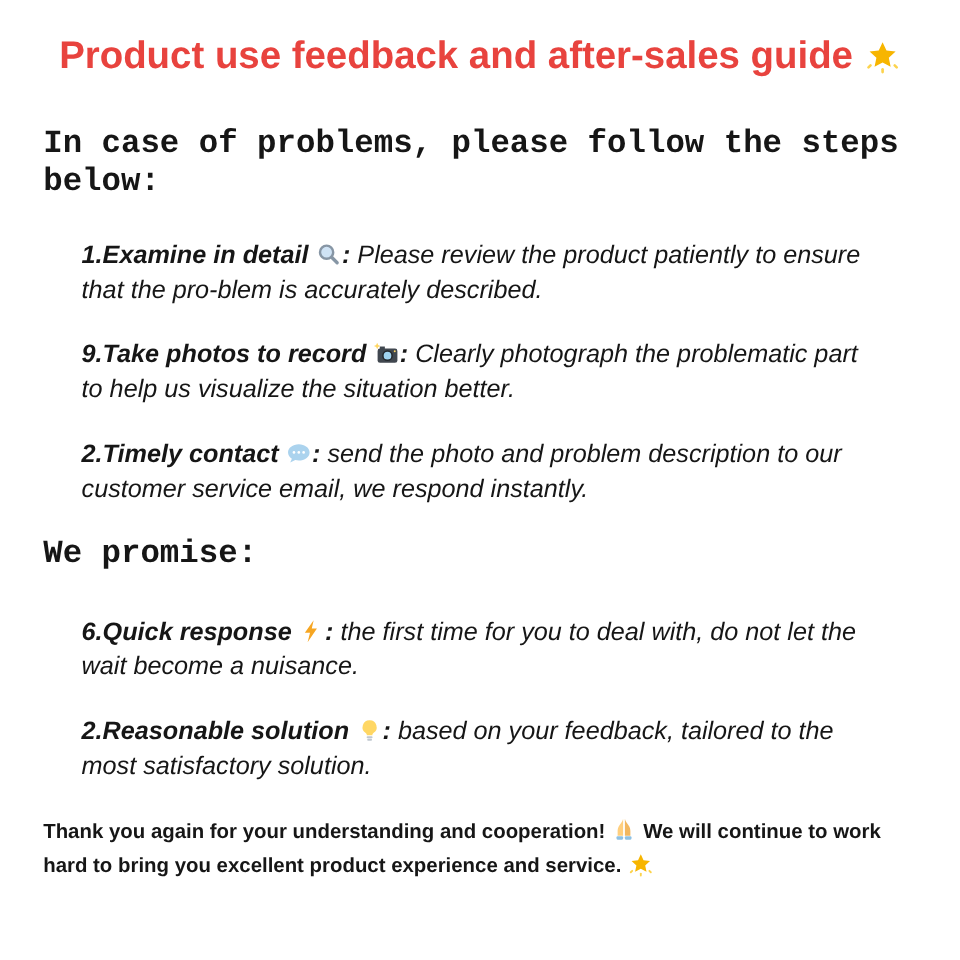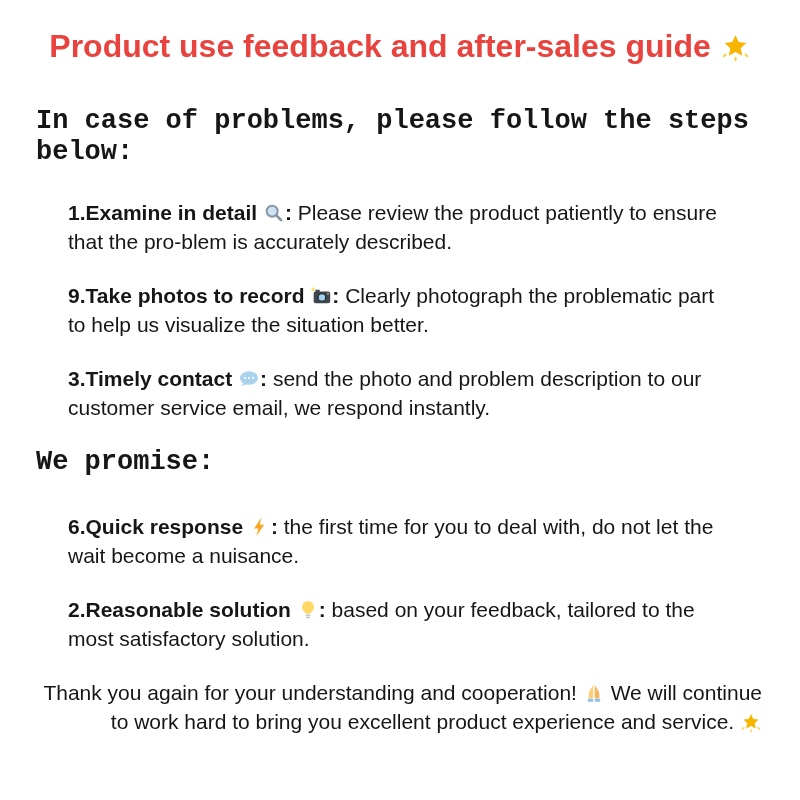--- a/index.html
+++ b/index.html
@@ -30,29 +30,29 @@
     color: var(--text-color);
     font-family: Liberation Mono, monospace;
   }
   .section-heading.promise-heading { margin-top: 23px; margin-bottom: 34px; }
   .step {
     margin: 0 14px 25px 32px;
     max-width: 656px;
     font-size: 21px;
     line-height: 29px;
     font-weight: 400;
+    font-style: italic;
   }
   .step strong { font-weight: 700; }
   .closing {
     margin: 20px 0 0 0;
     max-width: 726px;
-    font-size: 21px;
+    font-size: 17px;
     line-height: 29px;
-    font-weight: 400;
-    text-align: right;
+    font-weight: 700;
   }
   .icon { display: inline-block; }
   .icon svg { width: 22px; height: 22px; vertical-align: -4px; }
   .title .icon svg { width: 31px; height: 31px; vertical-align: -5px; }
 </style>
 </head>
 <body>
 
 <h1 class="title"><span>Product use feedback and after-sales guide</span> <span class="icon"><svg viewBox="0 0 24 24">
         <path d="M12 3.2l2.5 5.4 5.9.7-4.4 4 1.2 5.8L12 16.3l-5.2 2.8 1.2-5.8-4.4-4 5.9-.7z" fill="#f7b500"></path>
@@ -71,21 +71,21 @@
       </svg></span><strong>:</strong> <span>Please review the product patiently to ensure that the pro-blem is accurately described.</span></p>
 
 <p class="step"><strong>9.Take photos to record</strong> <span class="icon"><svg viewBox="0 0 24 24">
         <path d="M3.6 1.8l.9 2 2 .9-2 .9-.9 2-.9-2-2-.9 2-.9z" fill="#ffd764"></path>
         <rect x="4" y="7" width="18" height="13" rx="2.2" fill="#40474f"></rect>
         <rect x="6" y="5.2" width="4.6" height="2.4" fill="#40474f"></rect>
         <circle cx="13" cy="13.5" r="4.2" fill="#9fd3ef" stroke="#23282d" stroke-width="1.4"></circle>
         <circle cx="19.6" cy="9.6" r=".9" fill="#ffd764"></circle>
       </svg></span><strong>:</strong> <span>Clearly photograph the problematic part to help us visualize the situation better.</span></p>
 
-<p class="step"><strong>3.Timely contact</strong> <span class="icon"><svg viewBox="0 0 24 24">
+<p class="step"><strong>2.Timely contact</strong> <span class="icon"><svg viewBox="0 0 24 24">
         <path d="M12 3.5c5.4 0 9.8 3.3 9.8 7.4s-4.4 7.4-9.8 7.4c-1.1 0-2.2-.1-3.2-.4L4.2 20l1.5-3.4c-2.1-1.3-3.5-3.4-3.5-5.7 0-4.1 4.4-7.4 9.8-7.4z" fill="#abd3ee"></path>
         <g fill="#ffffff">
           <circle cx="7.6" cy="10.9" r="1.2"></circle>
           <circle cx="12" cy="10.9" r="1.2"></circle>
           <circle cx="16.4" cy="10.9" r="1.2"></circle>
         </g>
       </svg></span><strong>:</strong> <span>send the photo and problem description to our customer service email, we respond instantly.</span></p>
 
 <h2 class="section-heading promise-heading">We promise:</h2>
 

